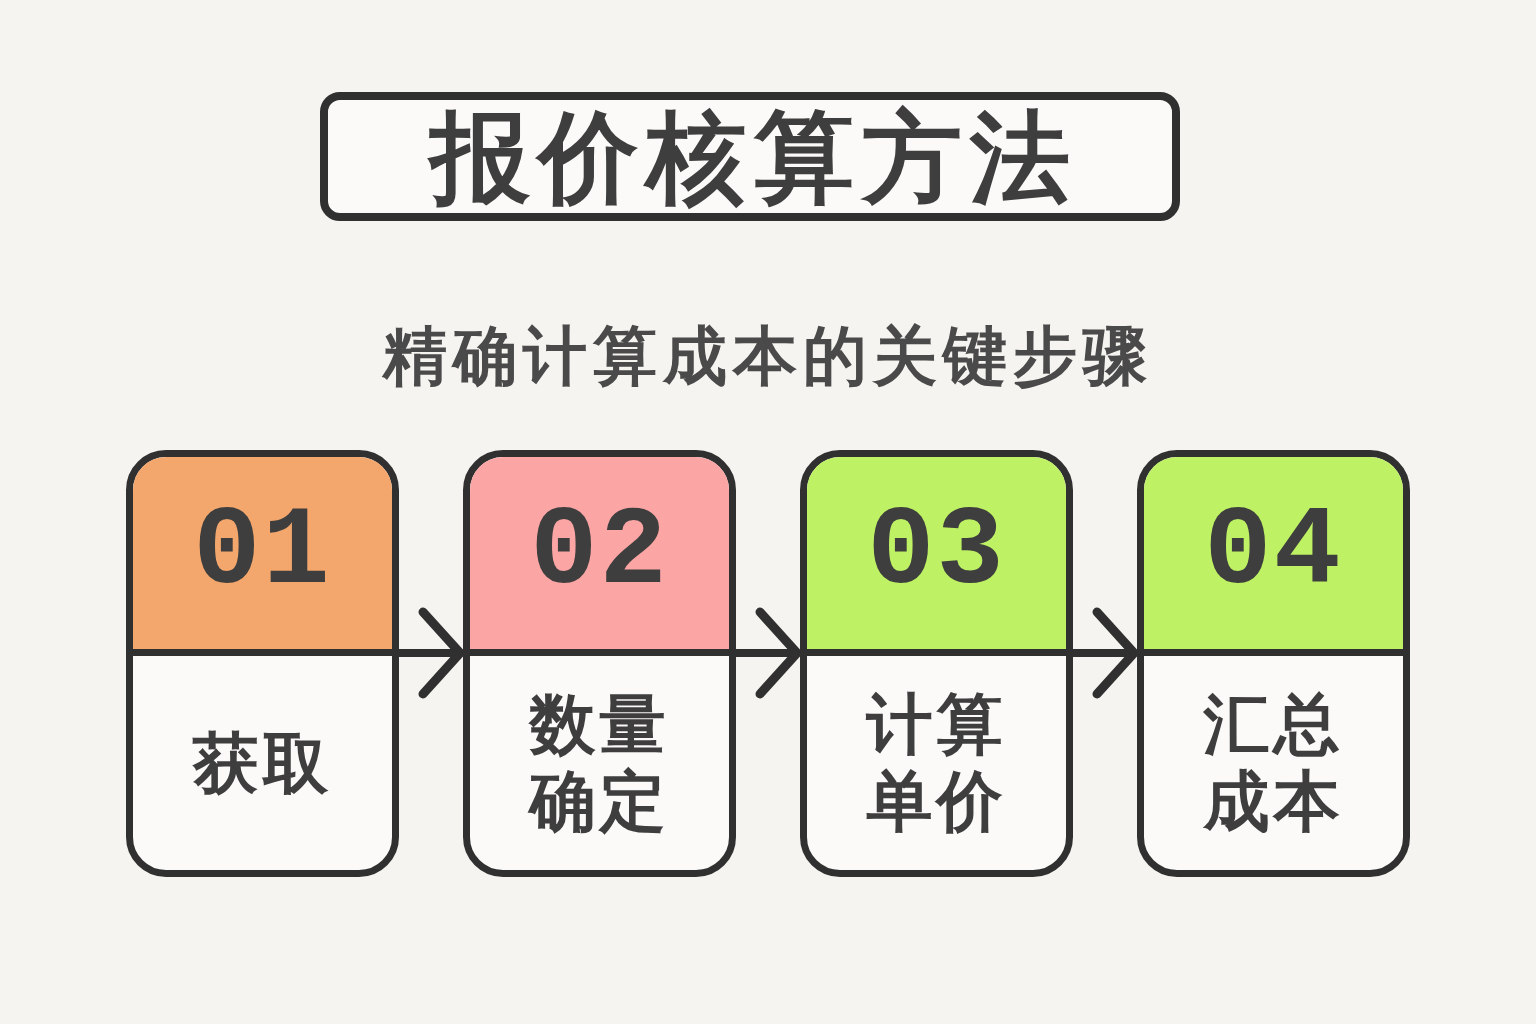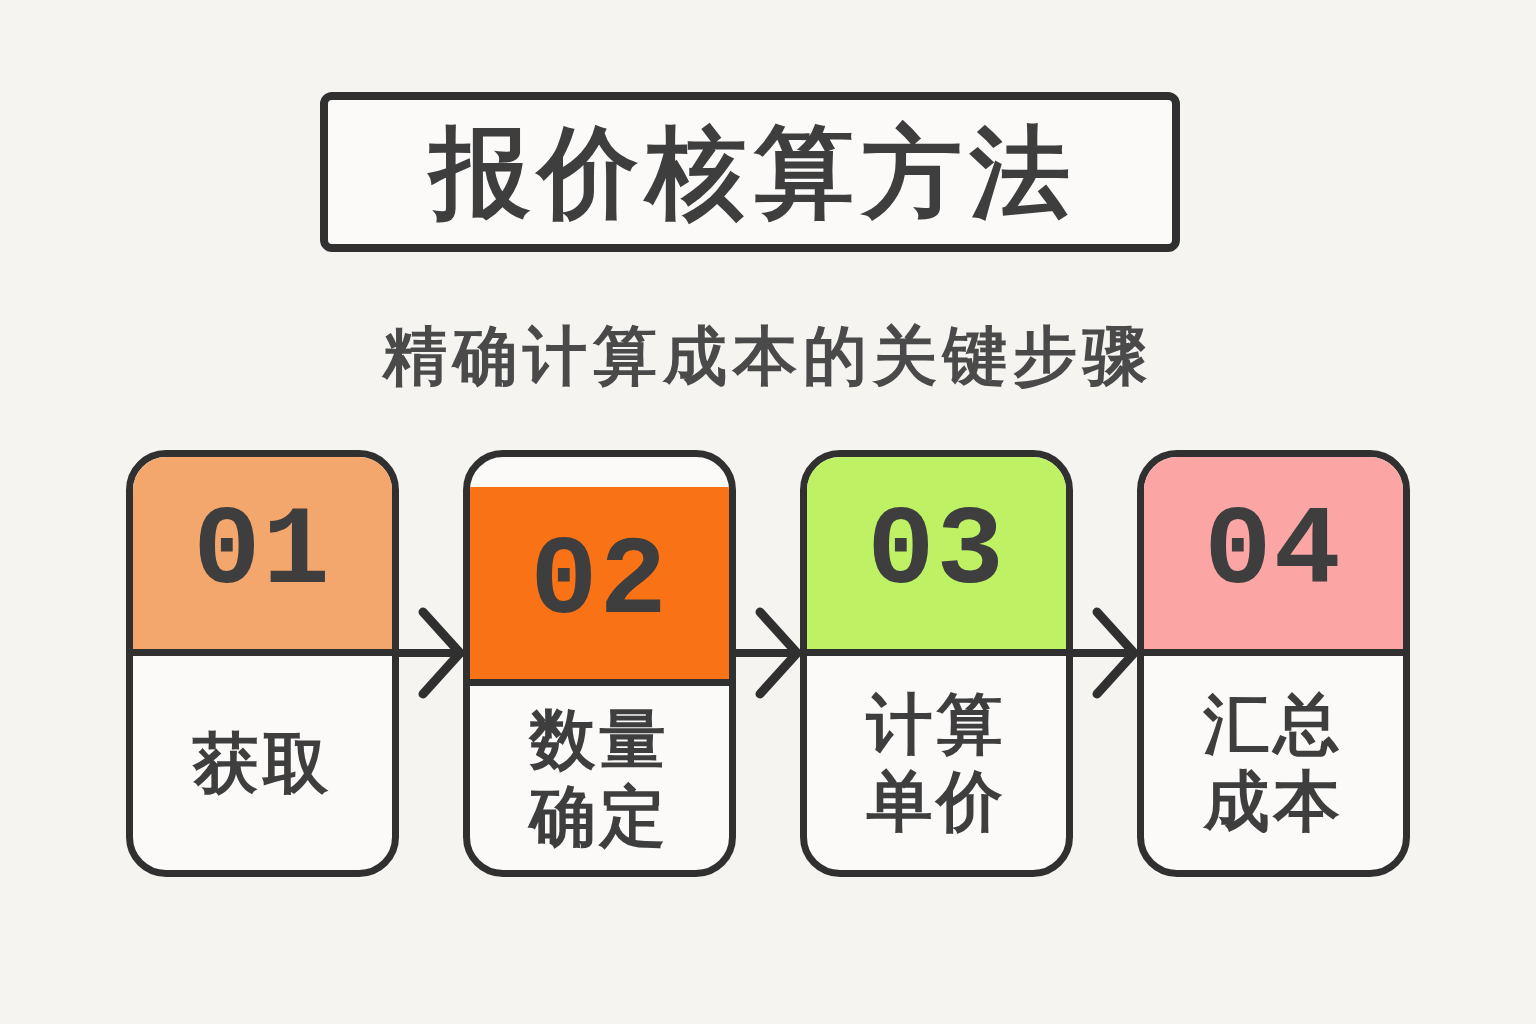--- a/index.html
+++ b/index.html
@@ -13,25 +13,25 @@
     height: 1024px;
     background: var(--bg, #F6F4F0);
     color: var(--ink, #3E3E3E);
     overflow: hidden;
   }
   .title-box {
     position: absolute;
     left: 320px;
     top: 92px;
     width: 860px;
-    height: 160px;
+    height: 129px;
     box-sizing: border-box;
     background: var(--surface, #FCFAF8);
     border: 8px solid var(--line, #303030);
-    border-radius: 12px;
+    border-radius: 20px;
     display: flex;
     align-items: center;
     justify-content: center;
   }
   .title-text {
     font-size: 100px;
     letter-spacing: 8px;
     color: var(--ink, #3E3E3E);
     white-space: nowrap;
     line-height: 1;
@@ -137,21 +137,21 @@
     </div>
 
     <div class="connector">
       <svg viewBox="0 0 64 112">
         <line x1="0" y1="56" x2="62" y2="56" stroke="currentColor" stroke-width="8"></line>
         <polyline points="24,15 61,56 24,97" fill="none" stroke="currentColor" stroke-width="9" stroke-linecap="round" stroke-linejoin="round"></polyline>
       </svg>
     </div>
 
     <div class="step-card">
-      <div class="step-header" style="background-color: #f97316; margin-top: 30px;">
+      <div class="step-header" style="background-color: #fca5a5;">
         <div class="step-number">02</div>
       </div>
       <div class="step-body">
         <div class="step-label-line">数量</div>
         <div class="step-label-line">确定</div>
       </div>
     </div>
 
     <div class="connector">
       <svg viewBox="0 0 64 112">
@@ -171,21 +171,21 @@
     </div>
 
     <div class="connector">
       <svg viewBox="0 0 64 112">
         <line x1="0" y1="56" x2="62" y2="56" stroke="currentColor" stroke-width="8"></line>
         <polyline points="24,15 61,56 24,97" fill="none" stroke="currentColor" stroke-width="9" stroke-linecap="round" stroke-linejoin="round"></polyline>
       </svg>
     </div>
 
     <div class="step-card">
-      <div class="step-header" style="background-color: #fca5a5;">
+      <div class="step-header" style="background-color: #bef264;">
         <div class="step-number">04</div>
       </div>
       <div class="step-body">
         <div class="step-label-line">汇总</div>
         <div class="step-label-line">成本</div>
       </div>
     </div>
 
   </div>
 </div>

